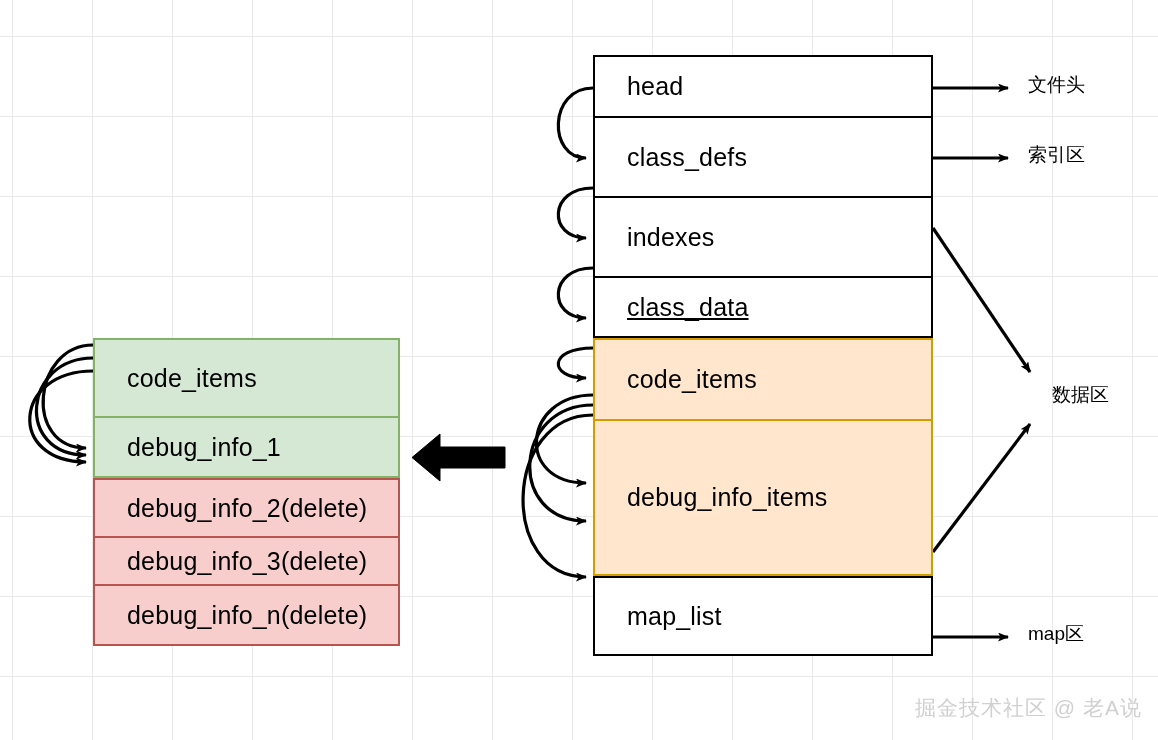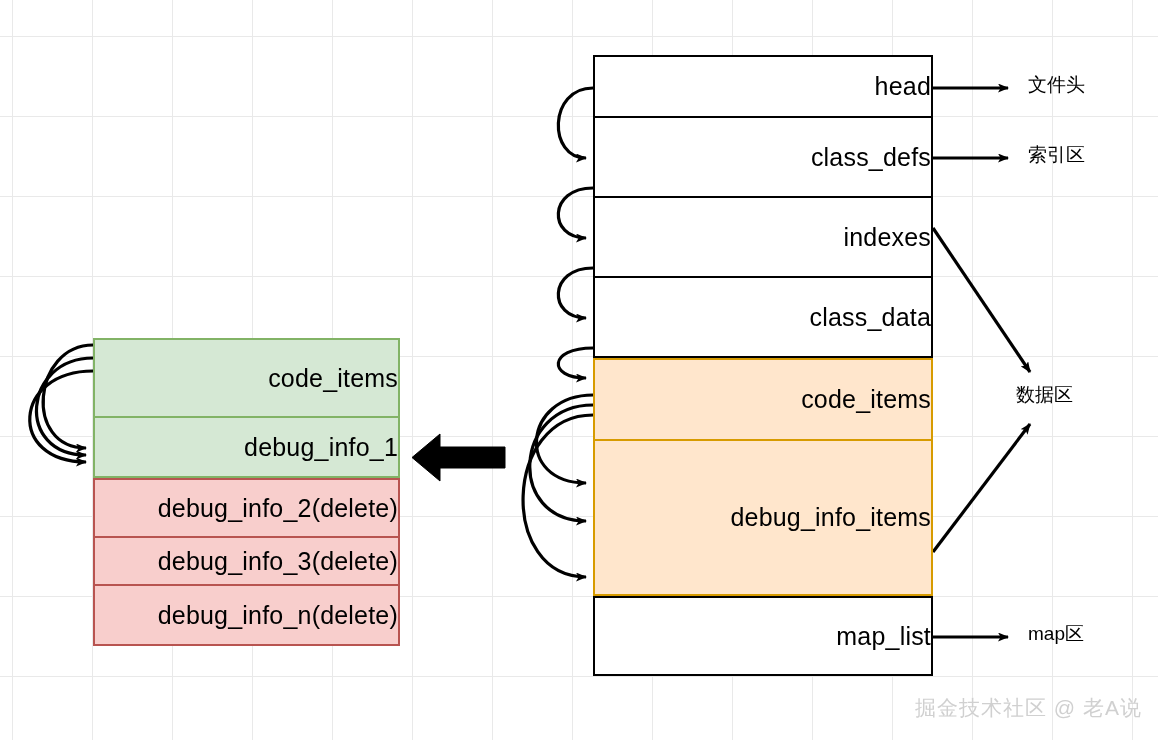--- a/index.html
+++ b/index.html
@@ -28,21 +28,21 @@
     overflow: visible;
   }
   .table-box {
     position: absolute;
     box-sizing: border-box;
   }
   .row {
     box-sizing: border-box;
     display: flex;
     align-items: center;
-    justify-content: flex-end;
+    justify-content: flex-start;
     font-size: 25px;
     color: #000000;
     letter-spacing: 0.2px;
     padding-left: 32px;
   }
   
   .row-plain {
     background: #ffffff;
     border: 2px solid #000000;
     border-top-width: 0;
@@ -138,21 +138,21 @@
   <div class="table-box" style="left:593px; top:55px; width:340px;">
     <div class="row row-plain first" style="height:63px;">
       <span>head</span>
     </div>
     <div class="row row-plain" style="height:80px;">
       <span>class_defs</span>
     </div>
     <div class="row row-plain" style="height:80px;">
       <span>indexes</span>
     </div>
-    <div class="row row-plain" style="height:80px;">
+    <div class="row row-plain" style="height:60px;text-decoration:underline;">
       <span>class_data</span>
     </div>
     <div class="row row-orange first" style="height:83px;">
       <span>code_items</span>
     </div>
     <div class="row row-orange" style="height:155px;">
       <span>debug_info_items</span>
     </div>
     <div class="row row-plain first" style="height:80px;">
       <span>map_list</span>
@@ -176,21 +176,21 @@
       <span>debug_info_n(delete)</span>
     </div>
   </div>
 
   <div class="side-label" style="left:1028px; top:72px;">
     <span>文件头</span>
   </div>
   <div class="side-label" style="left:1028px; top:142px;">
     <span>索引区</span>
   </div>
-  <div class="side-label" style="left:1016px; top:382px;">
+  <div class="side-label" style="left:1052px; top:382px;">
     <span>数据区</span>
   </div>
   <div class="side-label" style="left:1028px; top:621px;">
     <span>map区</span>
   </div>
 
   <div class="watermark">
     <span>掘金技术社区 @ 老A说</span>
   </div>
 

